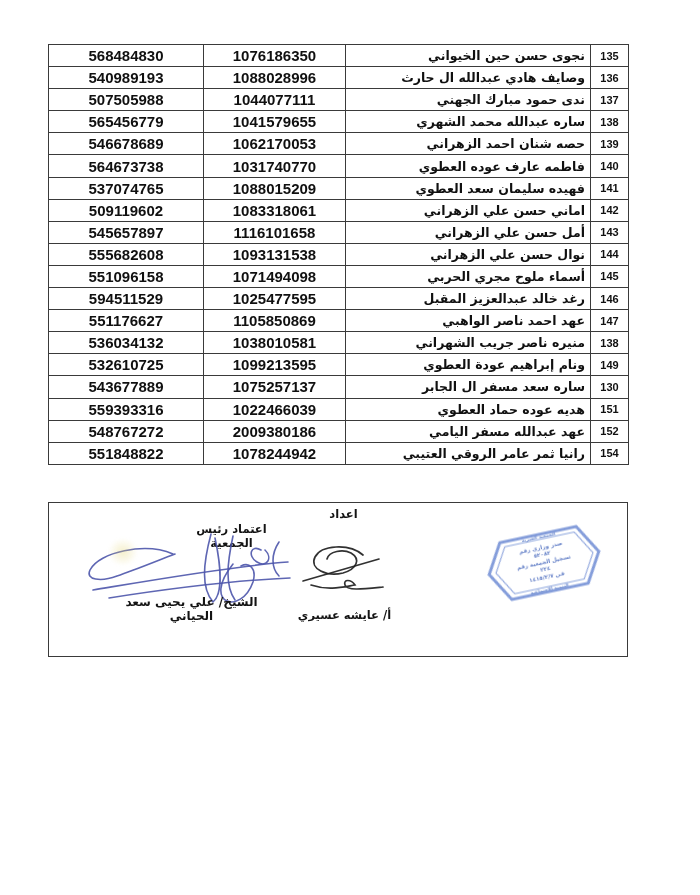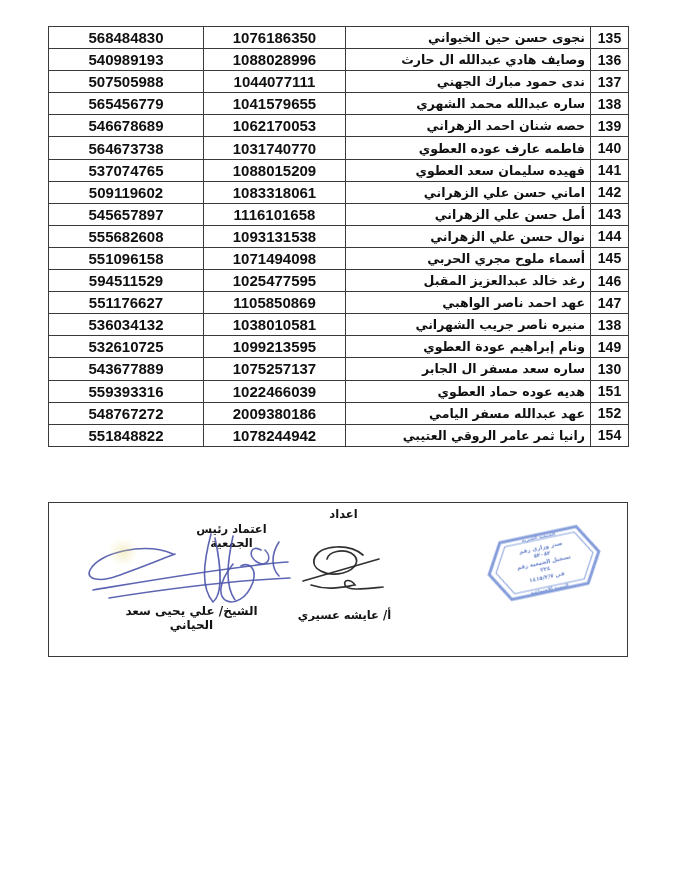--- a/index.html
+++ b/index.html
@@ -3,50 +3,50 @@
 <meta charset="utf-8">
 <style>
   * { margin:0; padding:0; box-sizing:border-box; }
   html,body { background:#e8e8e8; }
   .page {
     position:relative; width:700px; height:895px; background:#ffffff;
     font-family:"DejaVu Sans", sans-serif; overflow:hidden;
   }
   
   table.roster {
-    position:absolute; left:48px; top:26px; width:580px;
+    position:absolute; left:48px; top:44px; width:580px;
     border-collapse:collapse; table-layout:fixed;padding-left:30px;
   }
   table.roster td {
     border:1px solid #3a3a3a; height:22.1px; overflow:hidden;
     white-space:nowrap; color:#101010; vertical-align:middle;
   }
   td.phone-cell, td.id-cell {
     font-family:"Liberation Sans", sans-serif; font-weight:bold;
     font-size:15px; text-align:center;
   }
   td.name-cell {
     direction:rtl; text-align:right; padding:0 5px 0 2px;
     font-family:"DejaVu Sans", sans-serif; font-weight:bold; font-size:12.5px;margin-top:12px;
   }
   td.rowno-cell {
     font-family:"Liberation Sans", sans-serif; font-weight:bold;
-    font-size:14px; text-align:center;
+    font-size:11px; text-align:center;
   }
   
   .sig-box {
     position:absolute; left:48px; top:502px; width:580px; height:155px;
     border:1px solid #3a3a3a; background:#fff;
   }
   .sig-title, .sig-name {
     position:absolute; direction:rtl; text-align:center; color:#141414;
     font-family:"DejaVu Sans", sans-serif; font-weight:bold;
   }
   .approval-title { left:125px; top:19px; width:115px; font-size:11.5px; }
-  .approval-name  { left:55px;  top:101px; width:175px; font-size:12px;text-align:center; }
+  .approval-name  { left:55px;  top:92px; width:175px; font-size:12px;text-align:center; }
   .prepared-title { left:262px; top:4px; width:65px;  font-size:11.5px; }
   .prepared-name  { left:238px; top:105px; width:115px; font-size:11.5px; }
   .sig-svg { position:absolute; }
   .approval-sig { left:34px; top:27px; width:212px; height:78px; }
   .prepared-sig { left:250px; top:38px; width:88px; height:58px; }
   .approval-sig path { stroke:#4d55ab; stroke-width:1.6; fill:none;
     stroke-linecap:round; opacity:.9; }
   .prepared-sig path { stroke:#1f1f1f; stroke-width:1.7; fill:none;
     stroke-linecap:round; opacity:.92; }
   

